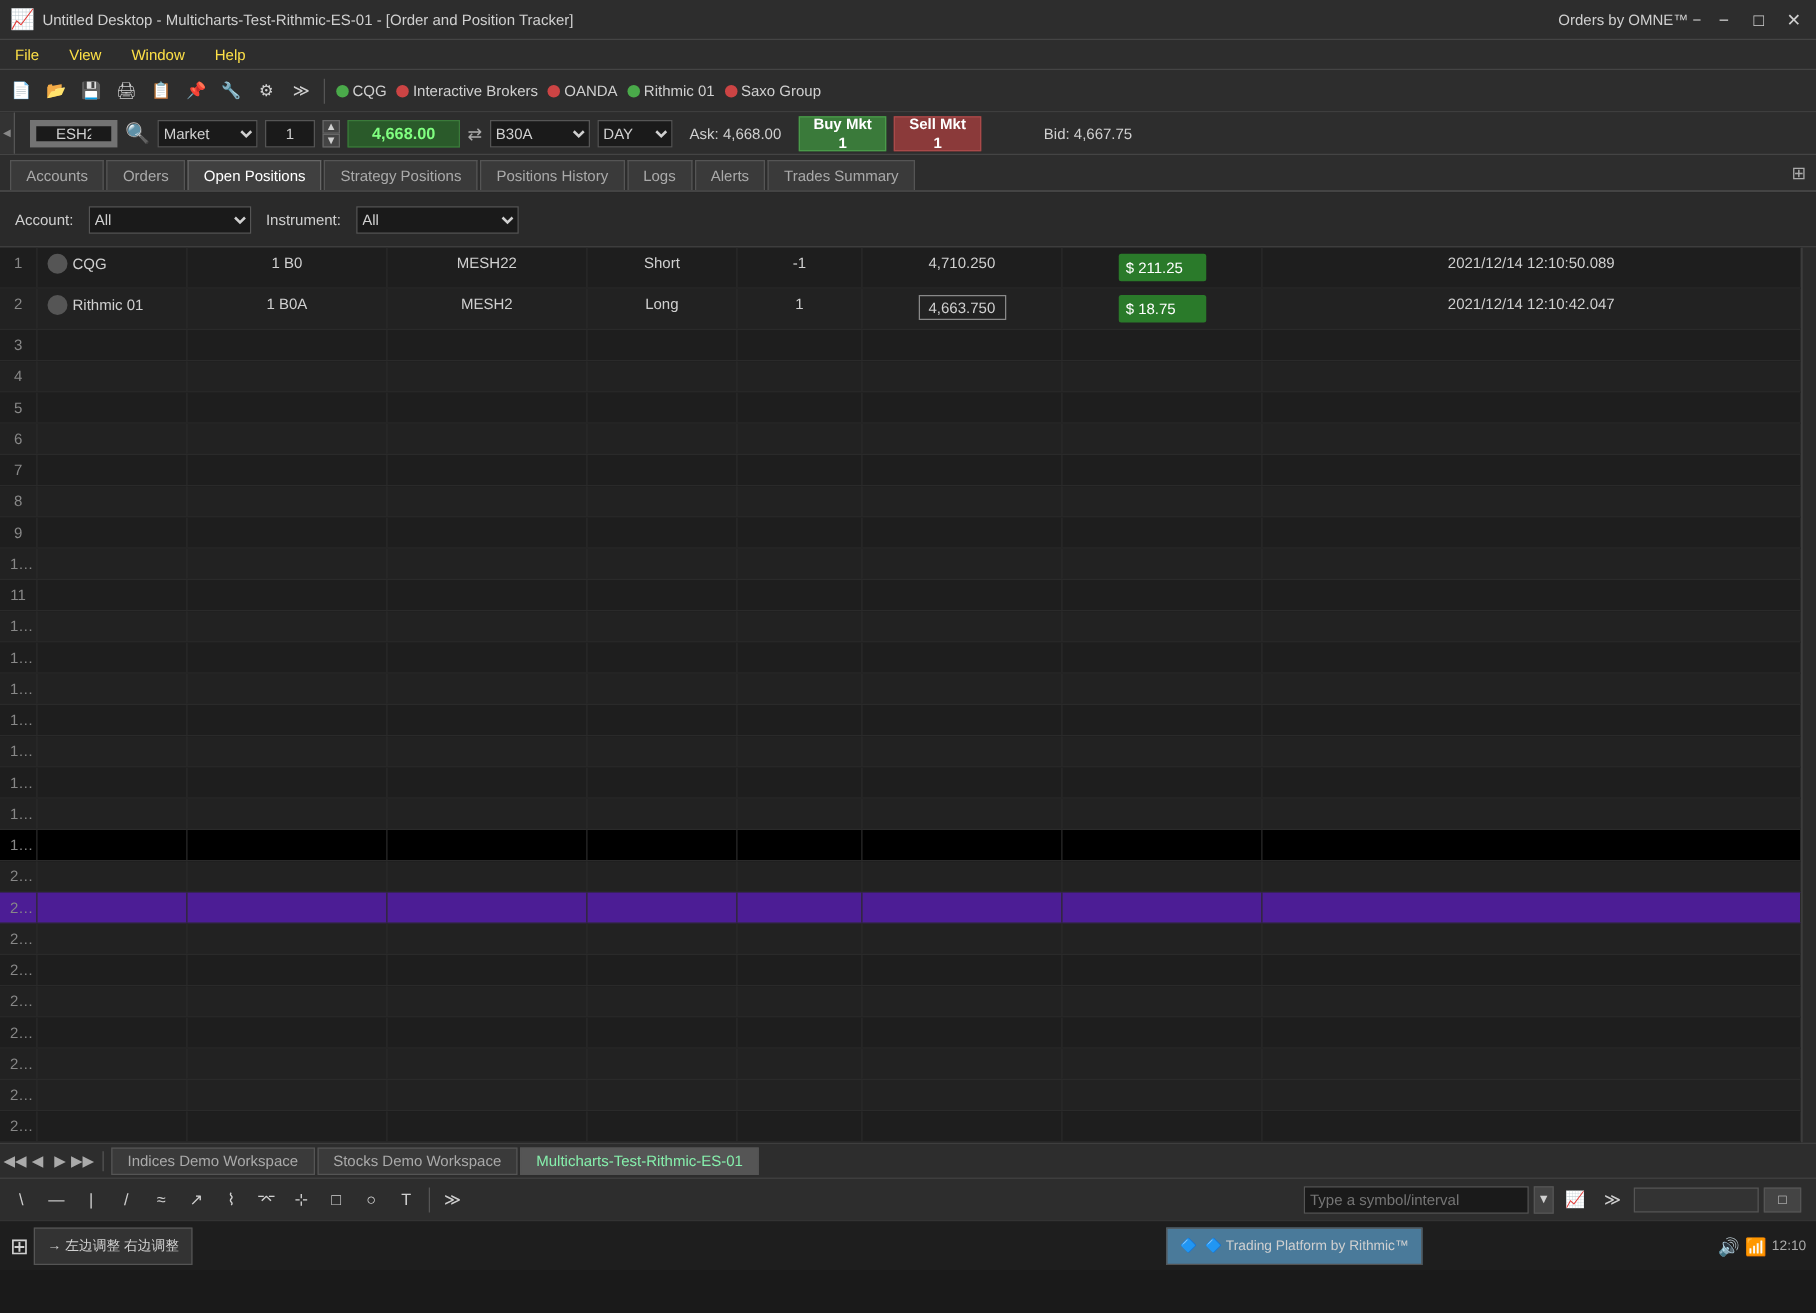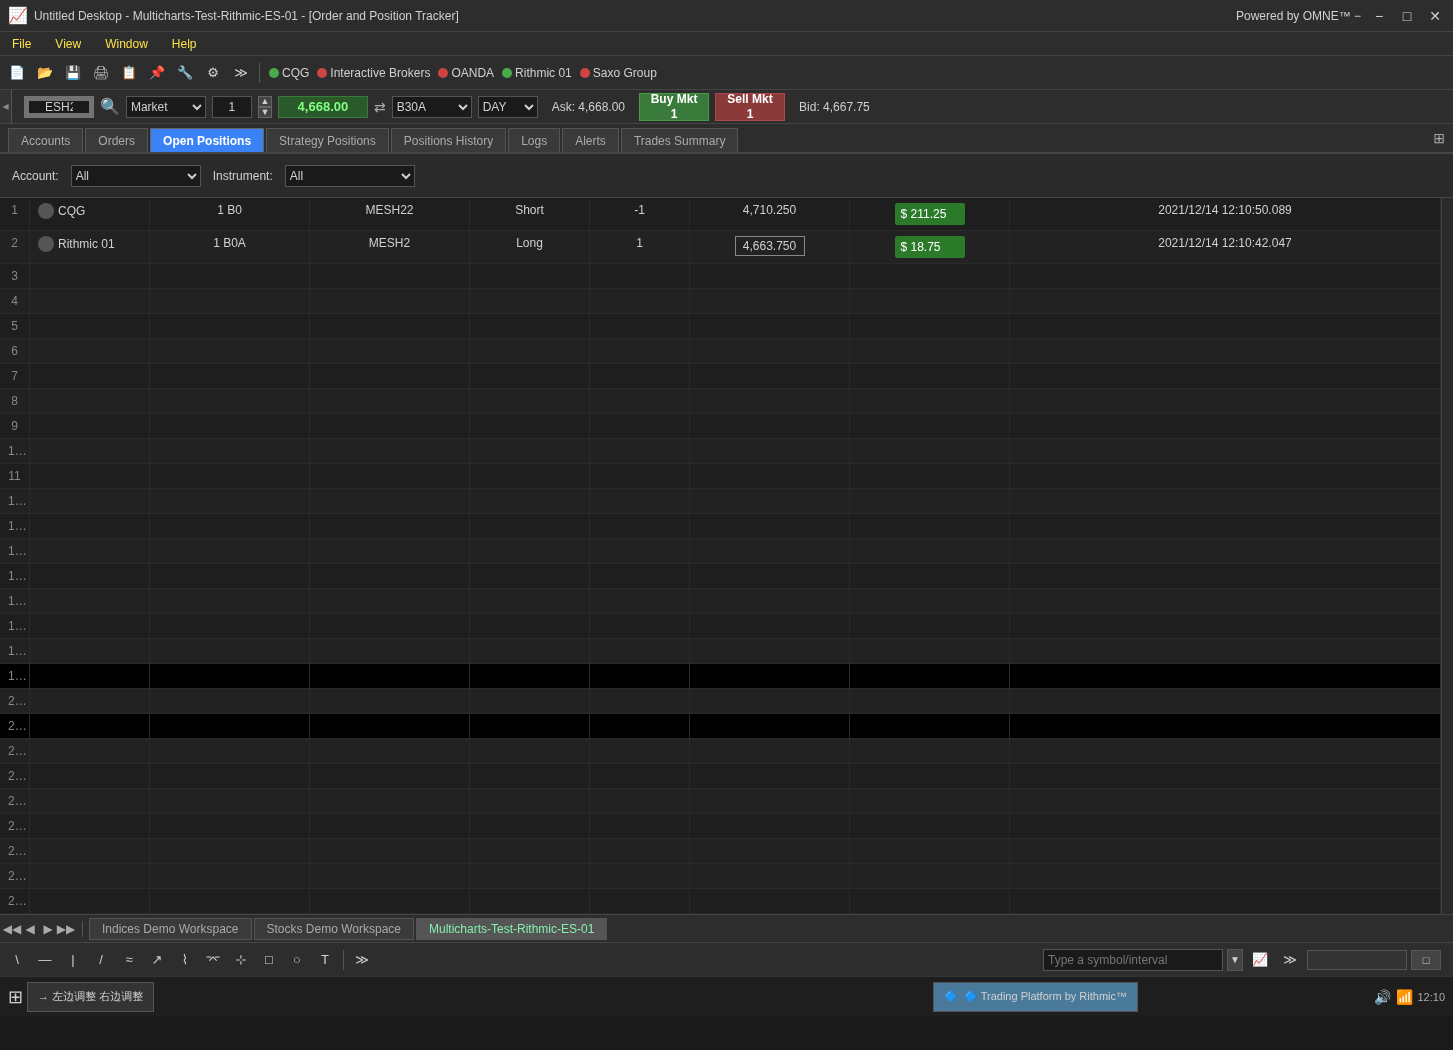--- a/index.html
+++ b/index.html
@@ -197,20 +197,21 @@
       display: flex;
       flex-direction: column;
       align-items: center;
       justify-content: center;
       line-height: 1.2;
     }
     .bid-display {
       color: #d0d0d0;
       font-size: 12px;
       padding: 0 8px;
+      margin-left: 36px;
     }
 
     
     .tabs-bar {
       background: #2d2d2d;
       height: 30px;
       display: flex;
       align-items: flex-end;
       padding: 0 8px;
       border-bottom: 2px solid #444;
@@ -222,24 +223,23 @@
       border-bottom: none;
       color: #aaa;
       font-size: 12px;
       padding: 4px 12px;
       cursor: pointer;
       height: 24px;
       display: flex;
       align-items: center;
     }
     .tab.active {
-      background: #3b82f6;
+      background: #404040;
       color: #fff;
       border-color: #666;
-      font-weight: bold;
     }
 
     
     .filter-bar {
       background: #2a2a2a;
       height: 44px;
       display: flex;
       align-items: center;
       padding: 0 12px;
       gap: 12px;
@@ -428,21 +428,21 @@
   </style>
 </head>
 <body>
 
 <div class="title-bar">
   <div class="title-bar-left">
     <span style="font-size:16px;">📈</span>
     <span style="font-size:12px; color:#d0d0d0;">Untitled Desktop - Multicharts-Test-Rithmic-ES-01 - [Order and Position Tracker]</span>
   </div>
   <div class="title-bar-right">
-    <span class="omne-logo">Powered by OMNE™ −</span>
+    <span class="omne-logo">Orders by OMNE™ −</span>
     <button class="title-bar-btn">−</button>
     <button class="title-bar-btn">□</button>
     <button class="title-bar-btn">✕</button>
   </div>
 </div>
 
 <div class="menu-bar">
   <span class="menu-item">File</span>
   <span class="menu-item">View</span>
   <span class="menu-item">Window</span>
@@ -791,21 +791,21 @@
           <div class="grid-cell row-num">20</div>
           <div class="grid-cell"></div>
           <div class="grid-cell"></div>
           <div class="grid-cell"></div>
           <div class="grid-cell"></div>
           <div class="grid-cell"></div>
           <div class="grid-cell"></div>
           <div class="grid-cell"></div>
           <div class="grid-cell"></div>
         </div>
-      <div class="grid-row" style="background:#000000;">
+      <div class="grid-row" style="background:#4c1d95;">
           <div class="grid-cell row-num">21</div>
           <div class="grid-cell"></div>
           <div class="grid-cell"></div>
           <div class="grid-cell"></div>
           <div class="grid-cell"></div>
           <div class="grid-cell"></div>
           <div class="grid-cell"></div>
           <div class="grid-cell"></div>
           <div class="grid-cell"></div>
         </div>

